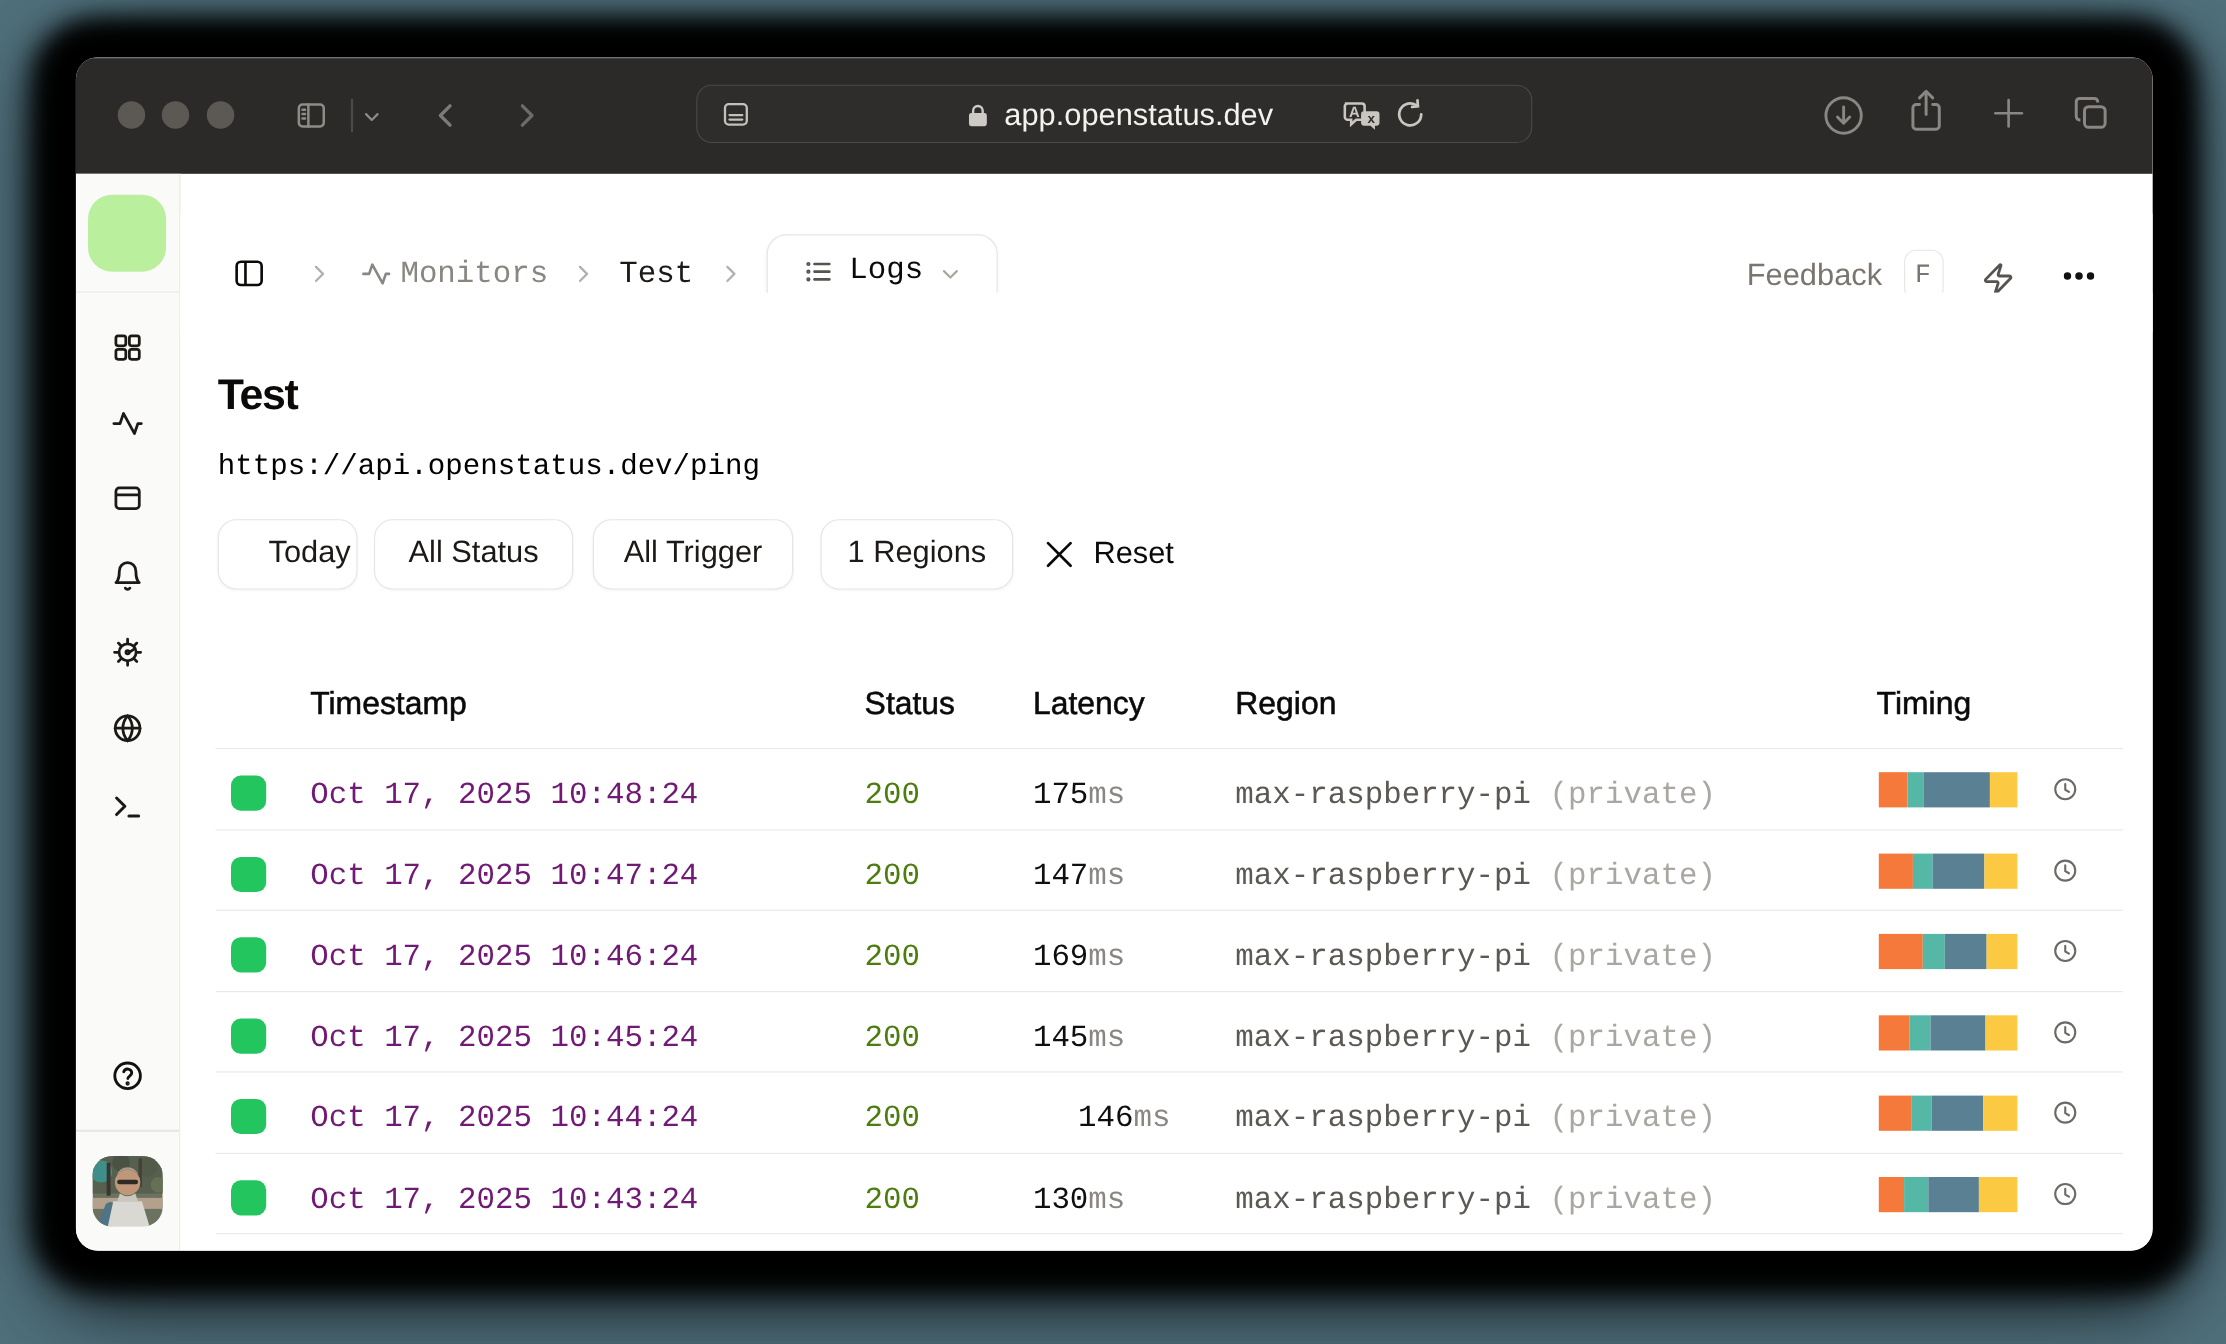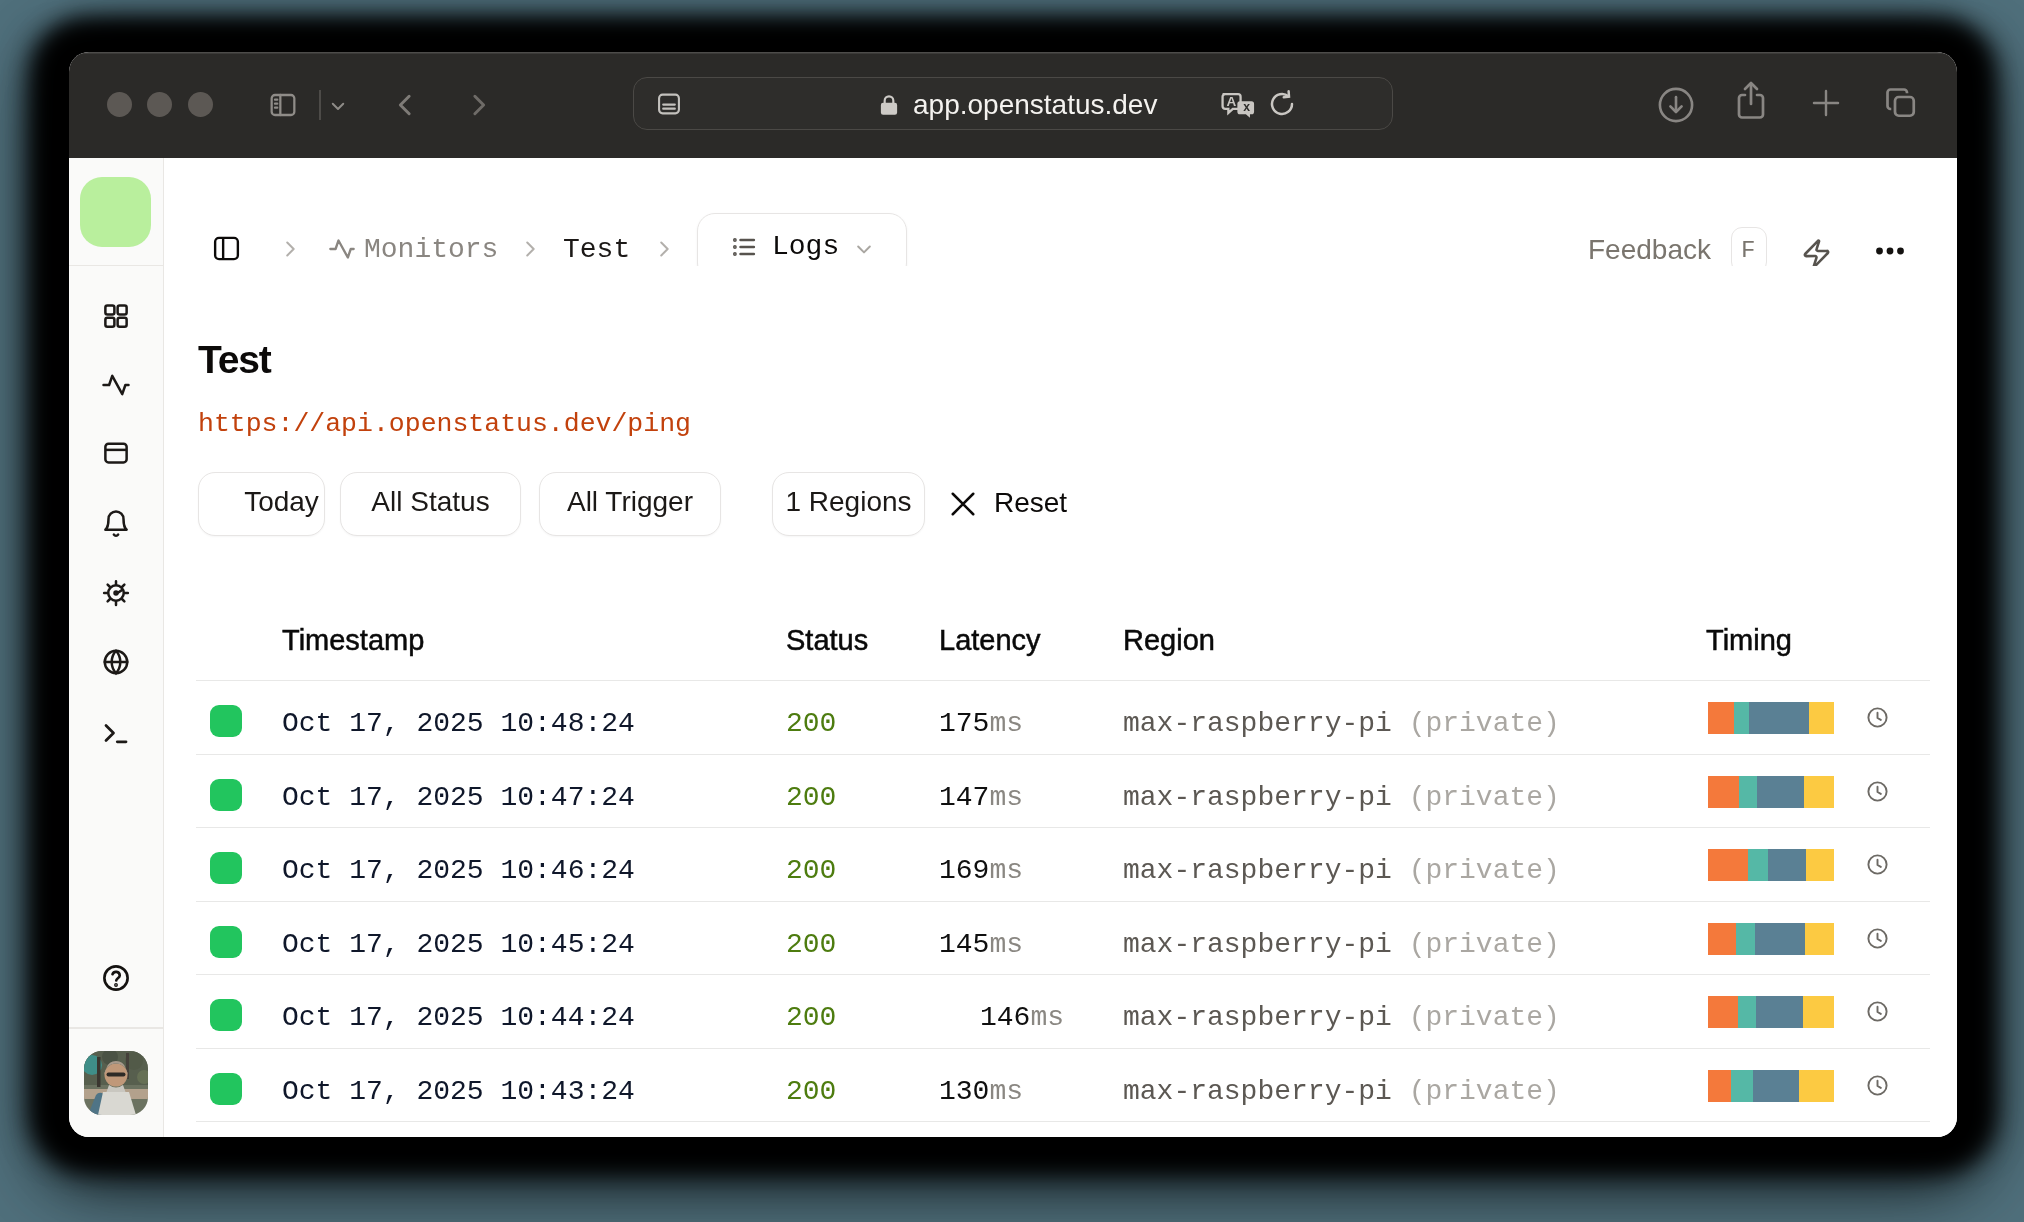--- a/index.html
+++ b/index.html
@@ -21,29 +21,29 @@
   
   .sidebar { position:absolute; left:0; top:106px; width:95px; bottom:0; background:#fafaf9; border-right:1.5px solid #e9e7e4; }
   .sidetop { position:absolute; left:0; top:0; width:100%; height:108px; border-bottom:1.5px solid #e9e7e4; }
   .gavatar { position:absolute; left:11px; top:19px; width:71px; height:70px; border-radius:22px; background:#b9ef9d; }
   .sideline { position:absolute; left:0; top:869px; width:100%; height:1.5px; background:#e9e7e4; }
   .pavatar { position:absolute; left:15px; top:893px; width:64px; height:64px; border-radius:18px; overflow:hidden; }
   .header { position:absolute; left:95px; top:106px; right:0; height:108px; background:#fff; border-bottom:1.5px solid #e7e7e6;margin-top:36px; }
   .content { position:absolute; left:95px; top:214px; right:0; bottom:0; background:#fff; }
   
   .h1 { position:absolute; left:129px; top:286px; font-size:39px; font-weight:700; color:#0c0a09; letter-spacing:-1.2px; }
-  .url { position:absolute; left:129px; top:357px; font-size:26.5px; color:#c2410c; }
+  .url { position:absolute; left:129px; top:357px; font-size:26.5px; color:#000000; }
   .fbtn { position:absolute; top:420px; height:64px; border:1.5px solid #e7e5e4; border-radius:17px; background:#fff;
     font-size:28px; font-weight:500; color:#1c1917; text-align:center; line-height:57px; box-shadow:0 1px 2px rgba(0,0,0,0.04); }
   
   .thead { position:absolute; font-size:29px; font-weight:500; color:#0a0a0a; -webkit-text-stroke:0.5px #0a0a0a; }
   .row { position:absolute; left:0; width:1734px; height:73.5px; border-bottom:1.5px solid #e8e8e7; }
   .sq { position:absolute; left:14px; top:24px; width:32px; height:32px; border-radius:9px; background:#22c55e; }
   .cell { position:absolute; font-size:28px; white-space:pre; }
-  .c-ts { left:86px; color:#0f172a; }
+  .c-ts { left:86px; color:#701a75; }
   .c-st { left:590px; color:#4d7c0f; }
   .c-lat { left:743px; color:#0f0f0f; }
   .c-reg { left:927px; color:#5c5853; }
   .bar { position:absolute; left:1512px; top:21px; height:32px; width:126px; display:flex; }
   .clk { position:absolute; left:1727px; top:37px; }
   svg { display:block; }
 </style>
 </head>
 <body>
 <div class="win">
@@ -219,21 +219,21 @@
         <circle cx="14" cy="7" r="3.4"></circle>
         <circle cx="24.5" cy="7" r="3.4"></circle>
     </svg>
   </div>
   <div class="content"></div>
   <div class="h1">Test</div>
   <div class="url mono">https://api.openstatus.dev/ping</div>
   <div class="fbtn" style="left:129px; width:127px;padding-left:40px;">Today</div>
   <div class="fbtn" style="left:271px; width:181px;">All Status</div>
   <div class="fbtn" style="left:470px; width:182px;">All Trigger</div>
-  <div class="fbtn" style="left:703px; width:153px;">1 Regions</div>
+  <div class="fbtn" style="left:677px; width:175px;">1 Regions</div>
   <svg class="tbi" style="left:879px; top:437px;" width="30" height="30" viewBox="0 0 24 24" fill="none" stroke="#0c0a09" stroke-width="2" stroke-linecap="round">
       <path d="M3.8 3.8l16.4 16.4M20.2 3.8L3.8 20.2"></path>
     </svg>
   <div style="position:absolute; left:925px; top:435px; font-size:28px; font-weight:500; color:#0c0a09;">Reset</div>
 
   <div class="thead" style="left:213px; top:572px;">Timestamp</div>
   <div class="thead" style="left:717px; top:572px;">Status</div>
   <div class="thead" style="left:870px; top:572px;">Latency</div>
   <div class="thead" style="left:1054px; top:572px;">Region</div>
   <div class="thead" style="left:1637px; top:572px;">Timing</div>

